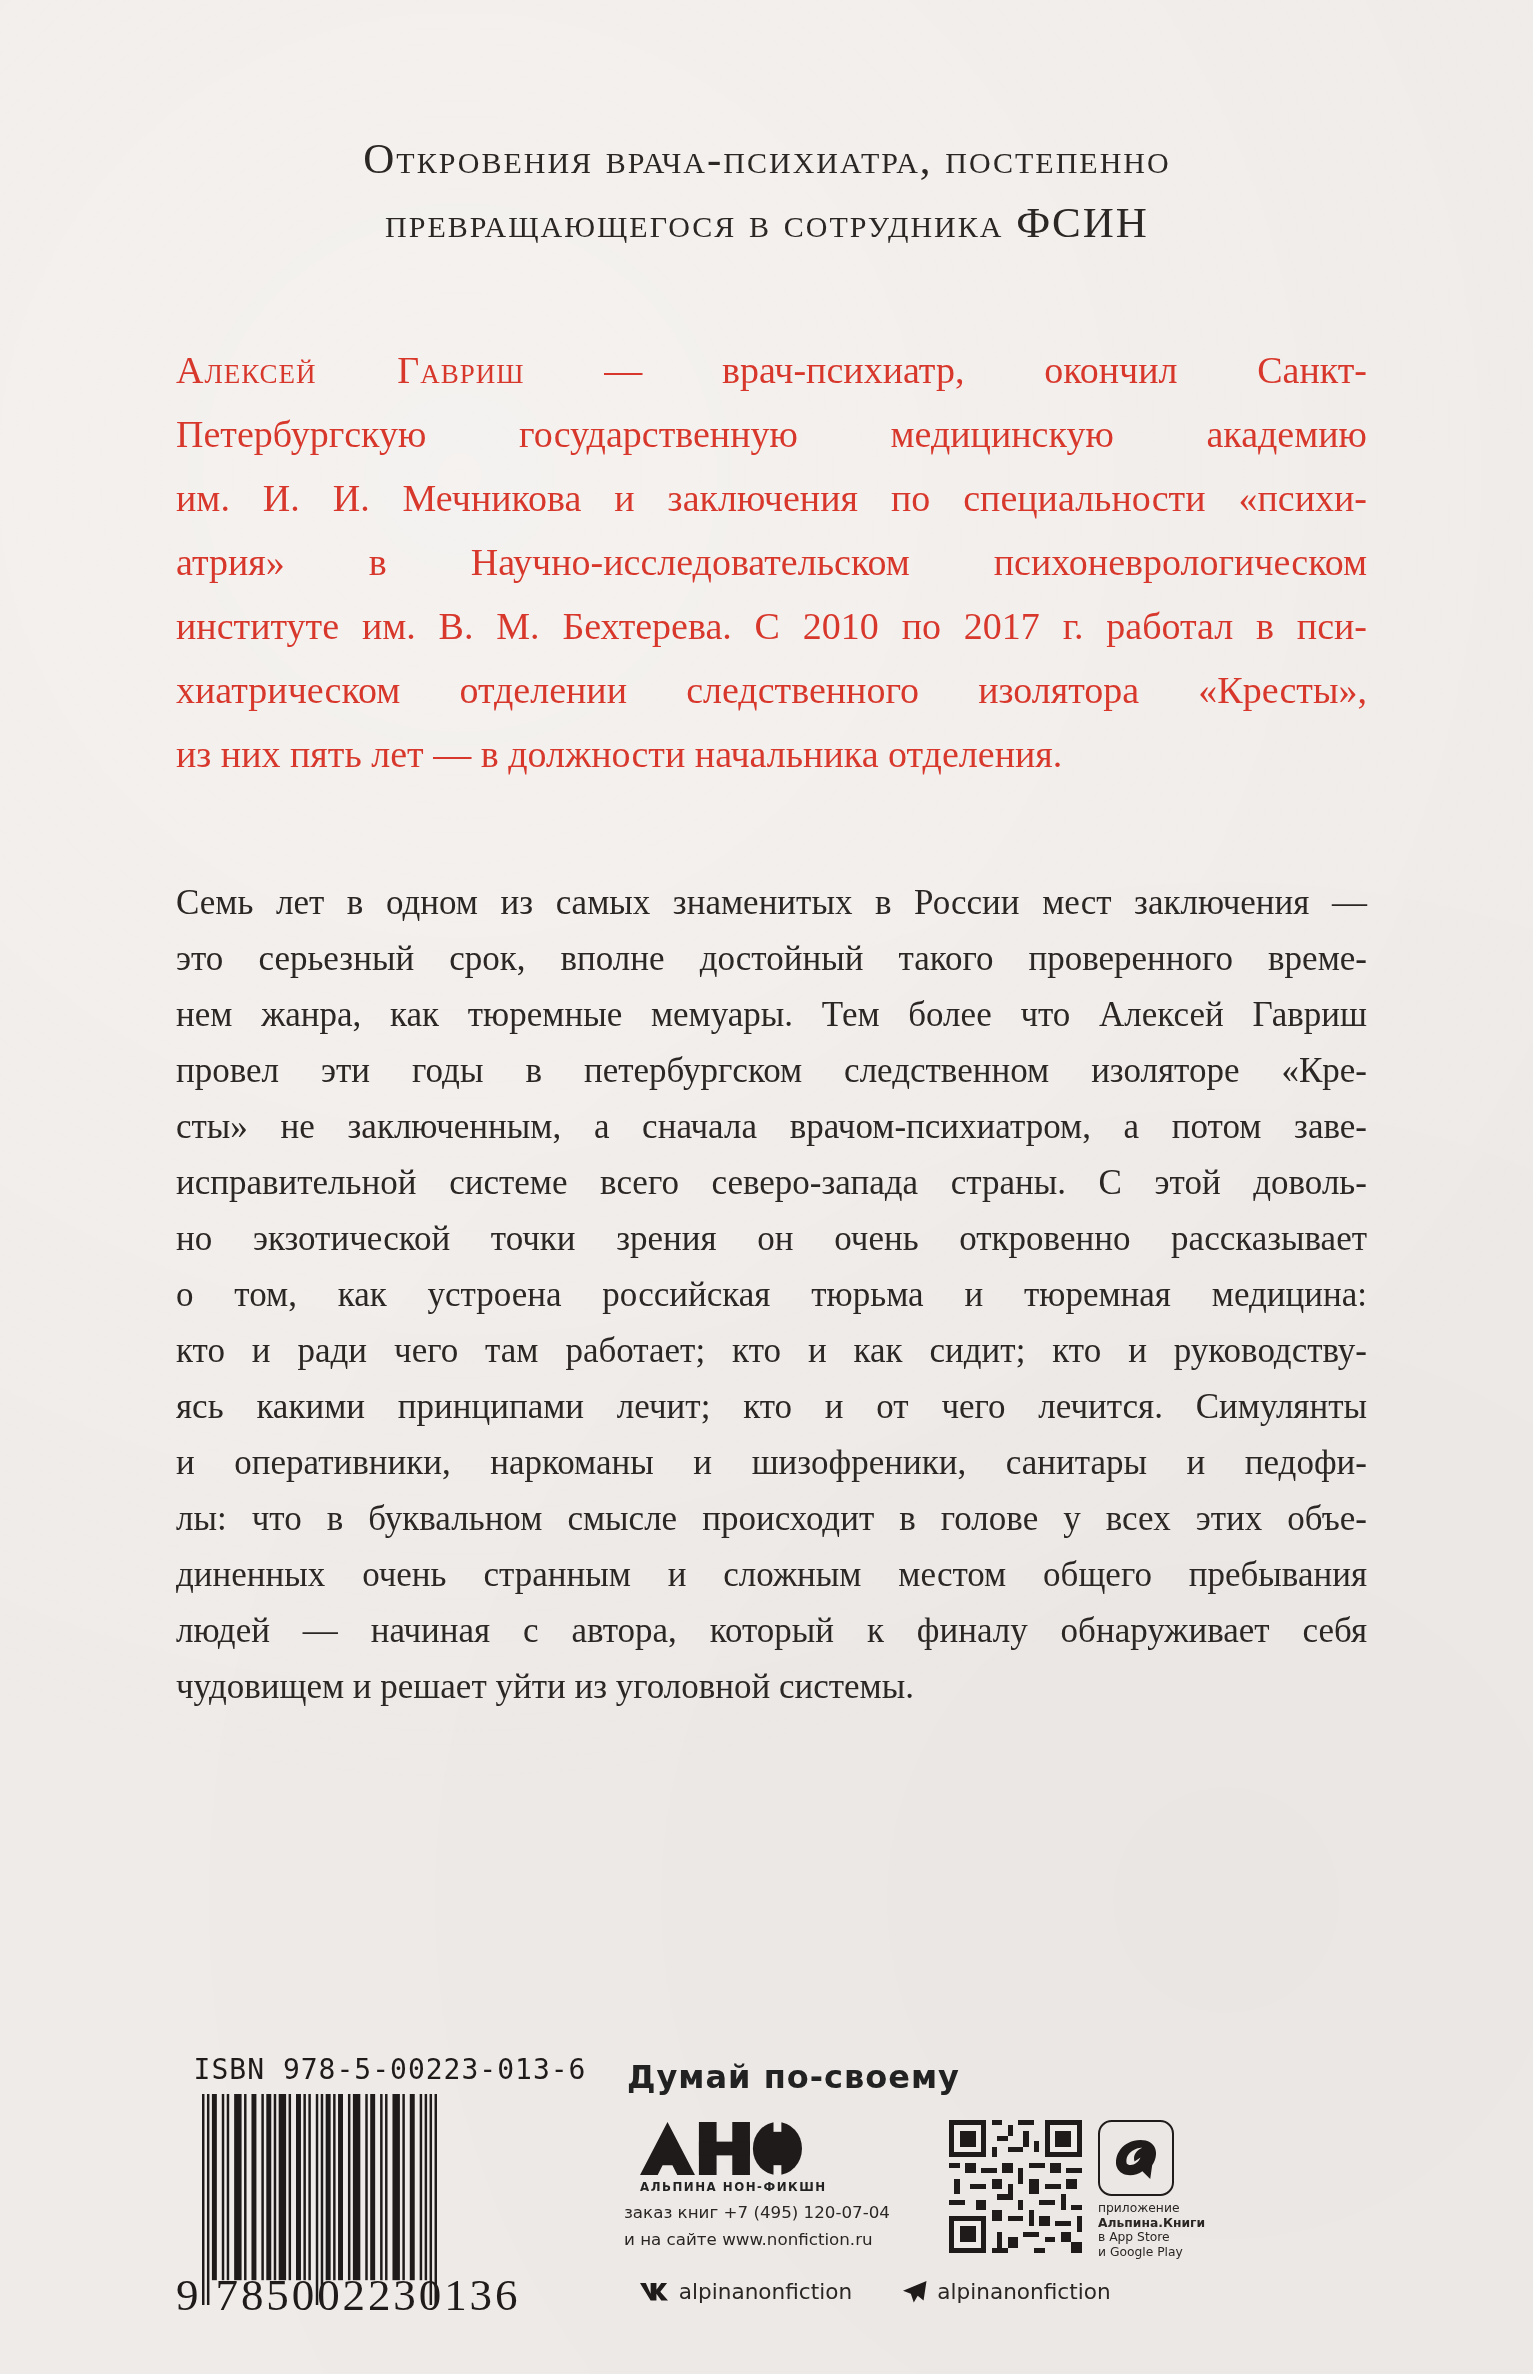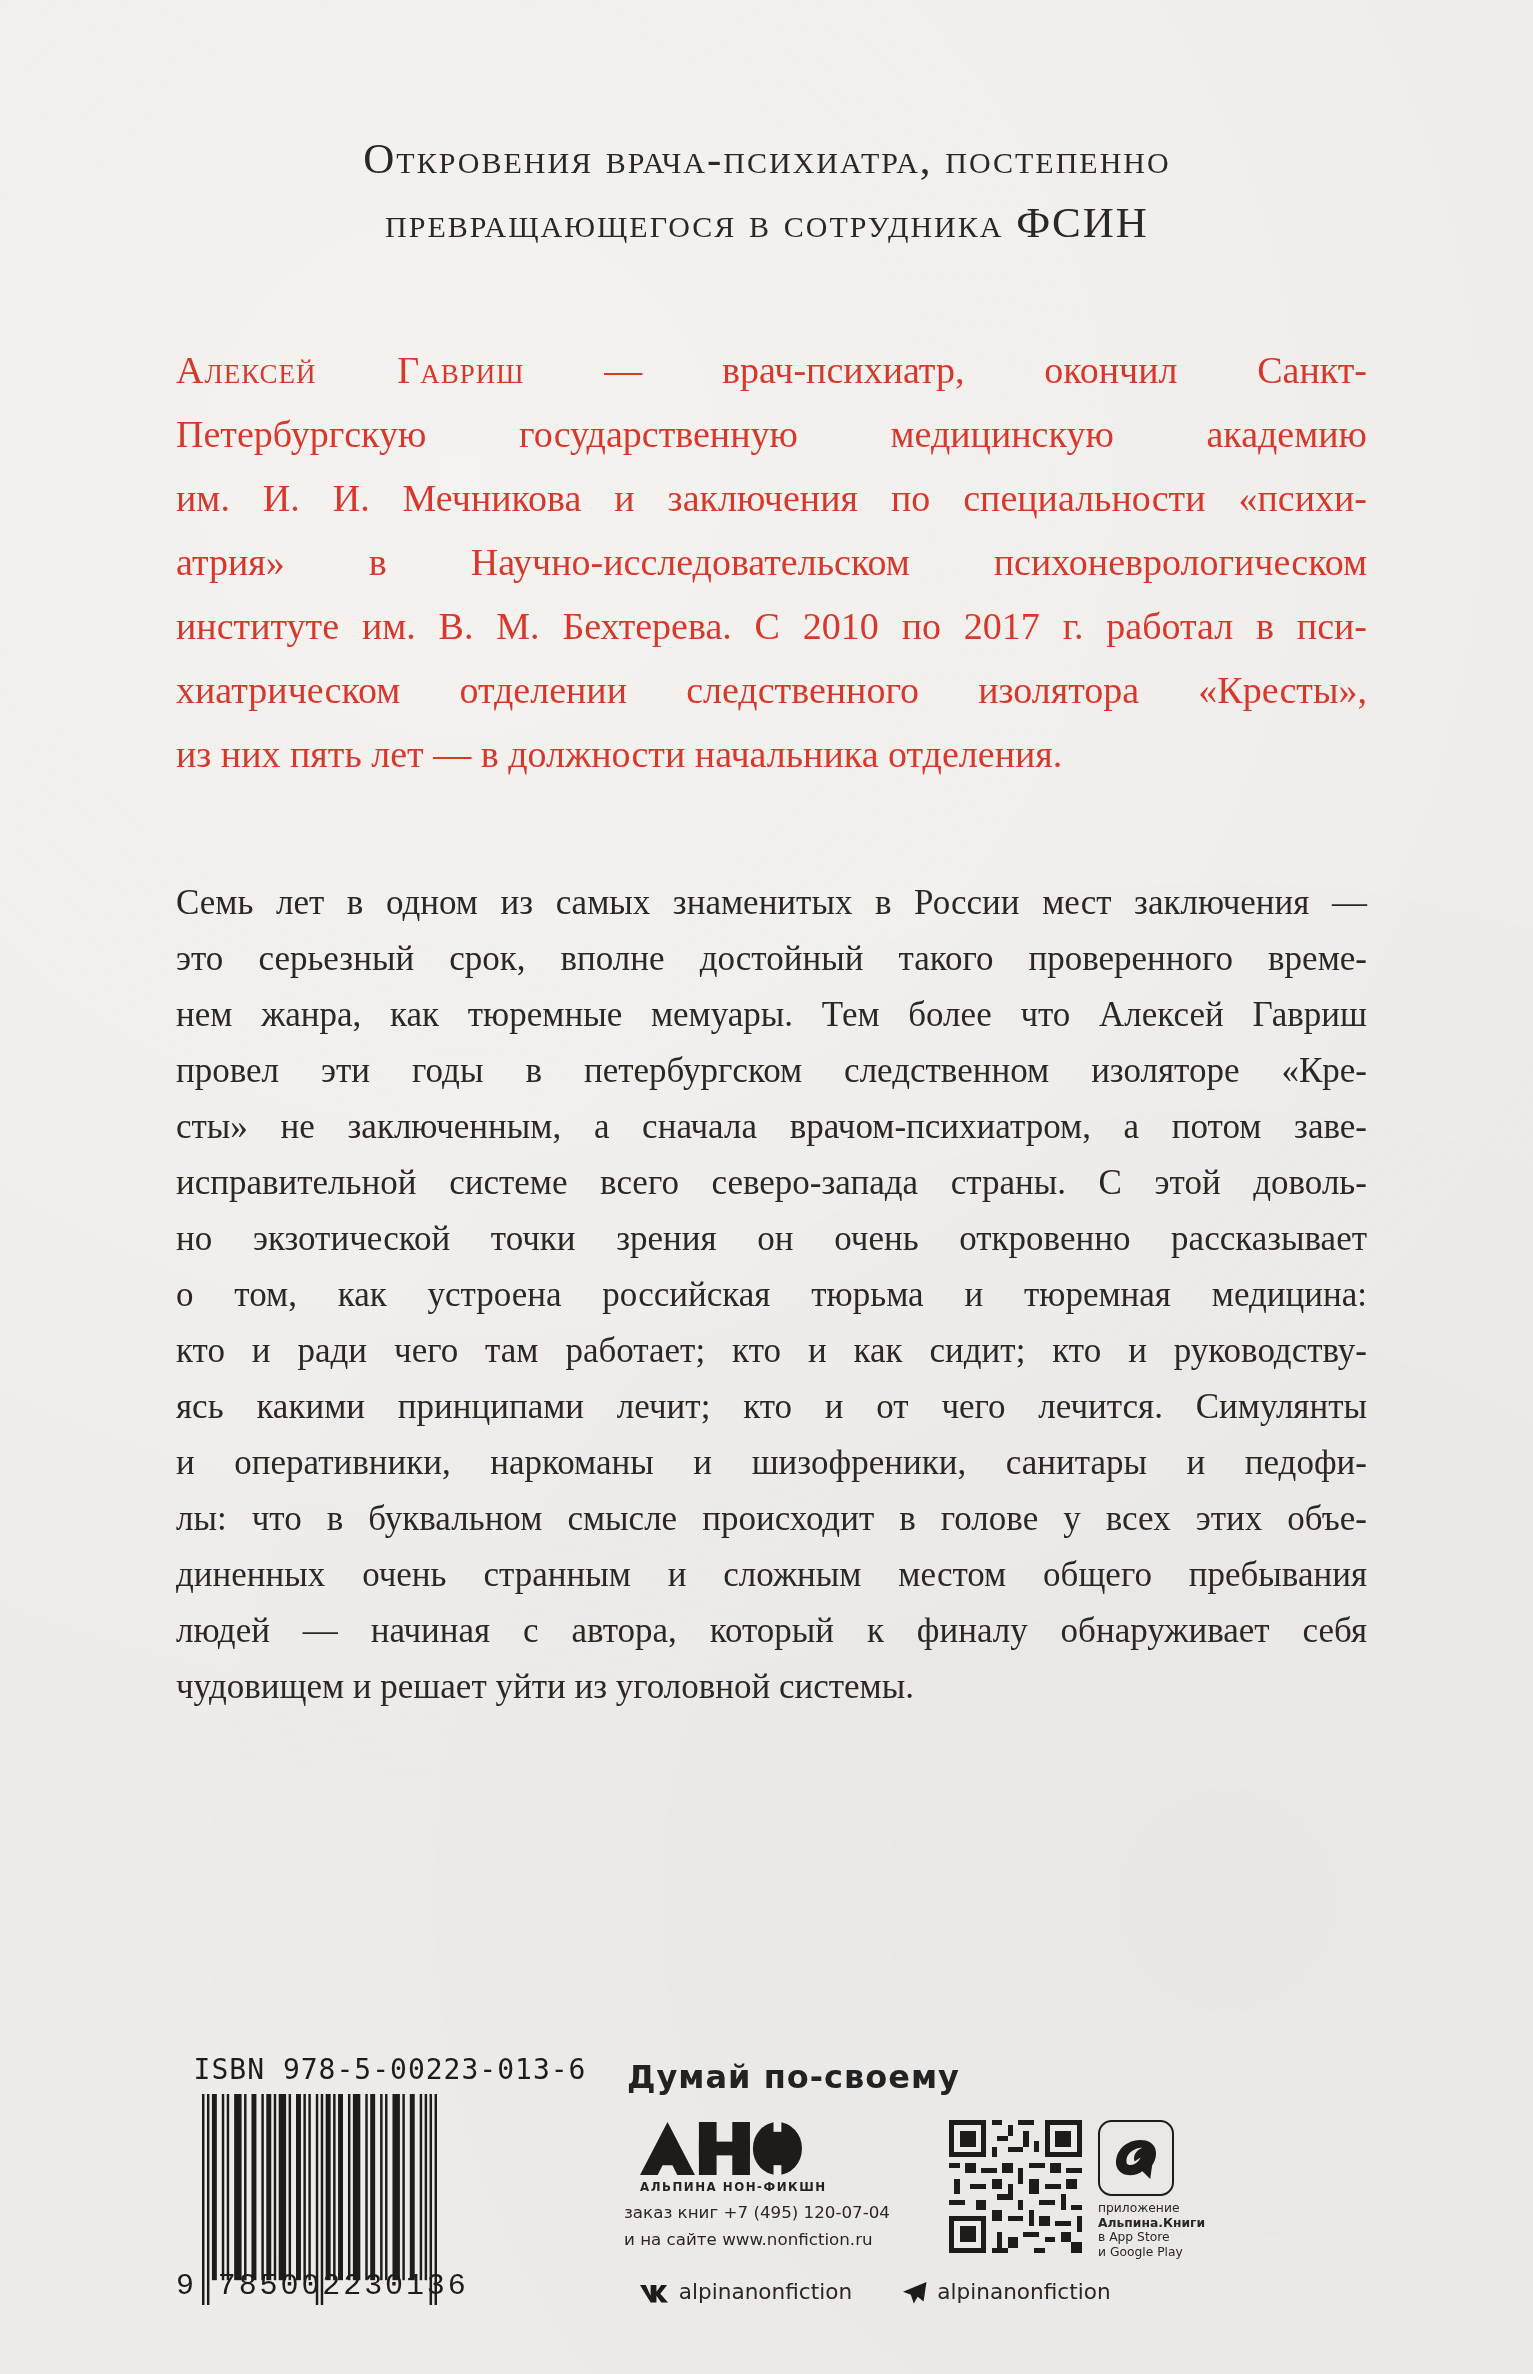--- a/index.html
+++ b/index.html
@@ -34,39 +34,39 @@
   .desc .line.last { text-align-last: left; }
 
   .isbn-block { position: absolute; left: 176px; top: 2053px; width: 421px; height: 284px; }
   .isbn-text {
     position: absolute; left: 17.6px; top: 0; font-family: "DejaVu Sans Mono", monospace;
     font-size: 28px; letter-spacing: 1px; color: #1e1b1a; white-space: nowrap;
   }
   .barcode { position: absolute; left: 25.5px; top: 41px; width: 235px; height: 204px; }
   .barcode svg { display: block; }
   .ean-digits {
-    position: absolute; left: 0; top: 216px; font-family: Liberation Mono, monospace;
-    font-size: 30px; color: #1e1b1a; white-space: nowrap; letter-spacing: 2.9px;
+    position: absolute; left: 0; top: 216px; font-family: Liberation Serif, serif;
+    font-size: 45px; color: #1e1b1a; white-space: nowrap; letter-spacing: 2.9px;
   }
 
   .slogan {
     position: absolute; left: 627px; top: 2058px;
     font-family: "DejaVu Sans", sans-serif; font-weight: bold; font-size: 32px;
     letter-spacing: 1px; color: #222; white-space: nowrap;
   }
   .logo { position: absolute; left: 640px; top: 2122px; width: 162px; height: 53px; }
   .publisher-name {
     position: absolute; left: 640px; top: 2180px; font-family: "DejaVu Sans", sans-serif;
     font-weight: bold; font-size: 11.8px; letter-spacing: 1.5px; color: #222; white-space: nowrap;
   }
   .contact {
     position: absolute; left: 624px; top: 2199px; font-family: "DejaVu Sans", sans-serif;
     font-size: 16.7px; line-height: 27.4px; color: #2a2624; white-space: nowrap;
   }
-  .social { position: absolute; top: 2279px; display: flex; align-items: flex-end; gap: 9.8px;
+  .social { position: absolute; top: 2279px; display: flex; align-items: center; gap: 9.8px;
     font-family: "DejaVu Sans", sans-serif; font-size: 21.6px; color: #2a2624; white-space: nowrap; }
   .social.vk { left: 640px; }
   .social.tg { left: 902px; }
   .social svg { display: block; }
 
   .qr { position: absolute; left: 949px; top: 2120px; width: 133px; height: 133px; }
   .app-icon { position: absolute; left: 1098px; top: 2120px; width: 76px; height: 76px;
     border: 2.9px solid #1e1b1a; border-radius: 13.7px; box-sizing: border-box;
     display: flex; align-items: center; justify-content: center; }
   .app-caption { position: absolute; left: 1098px; top: 2201px; font-family: "DejaVu Sans", sans-serif;

